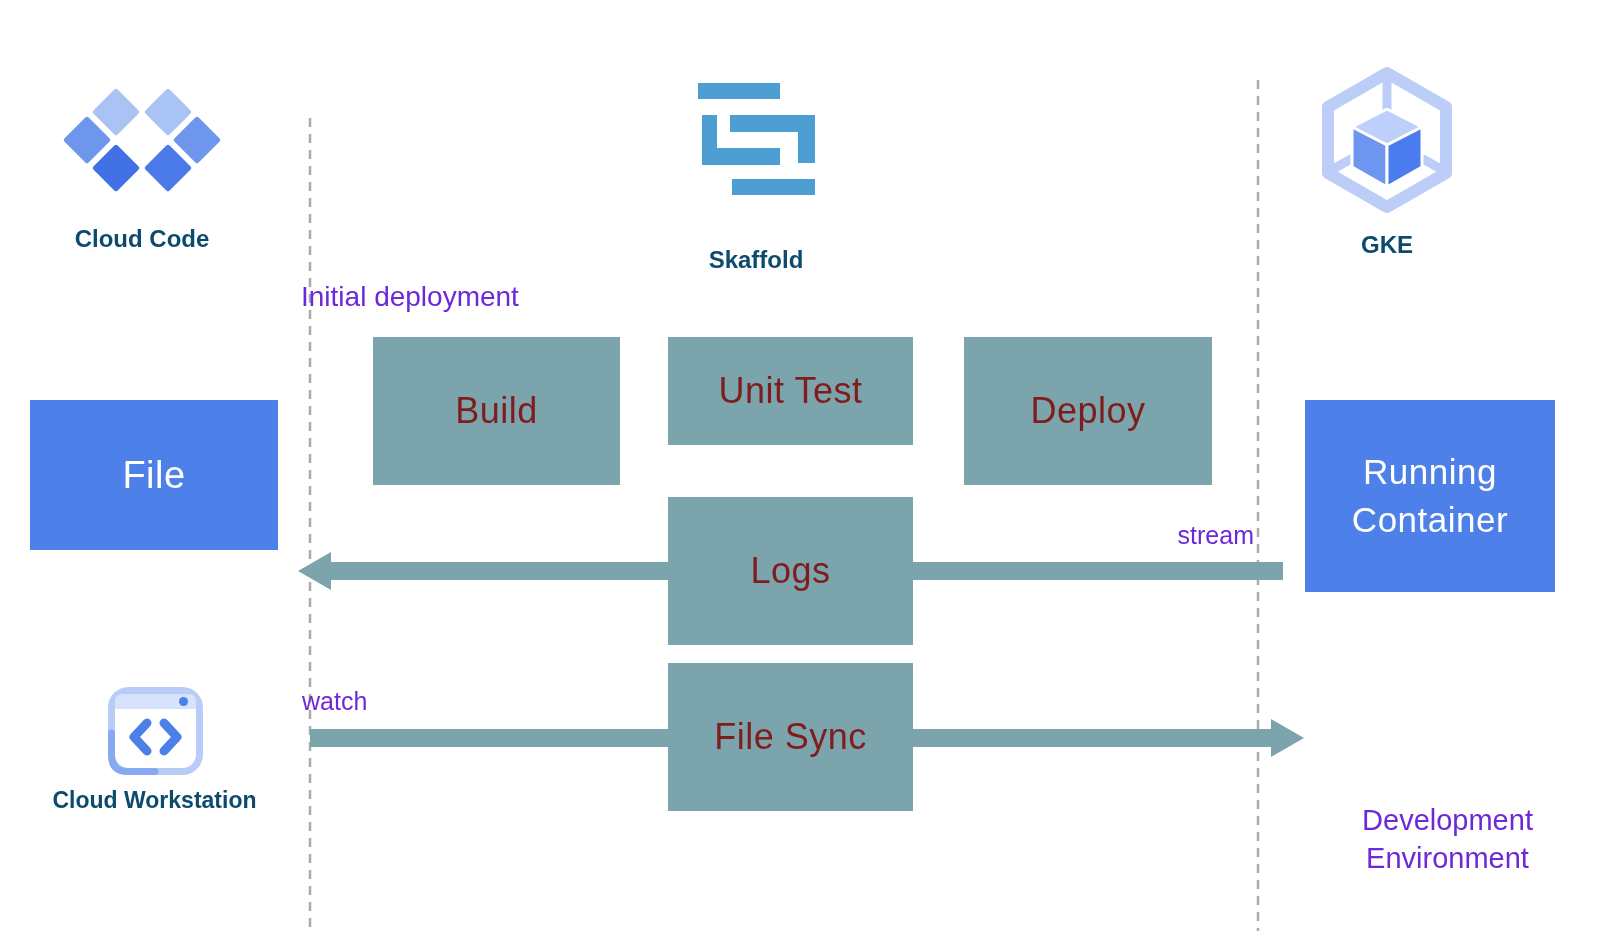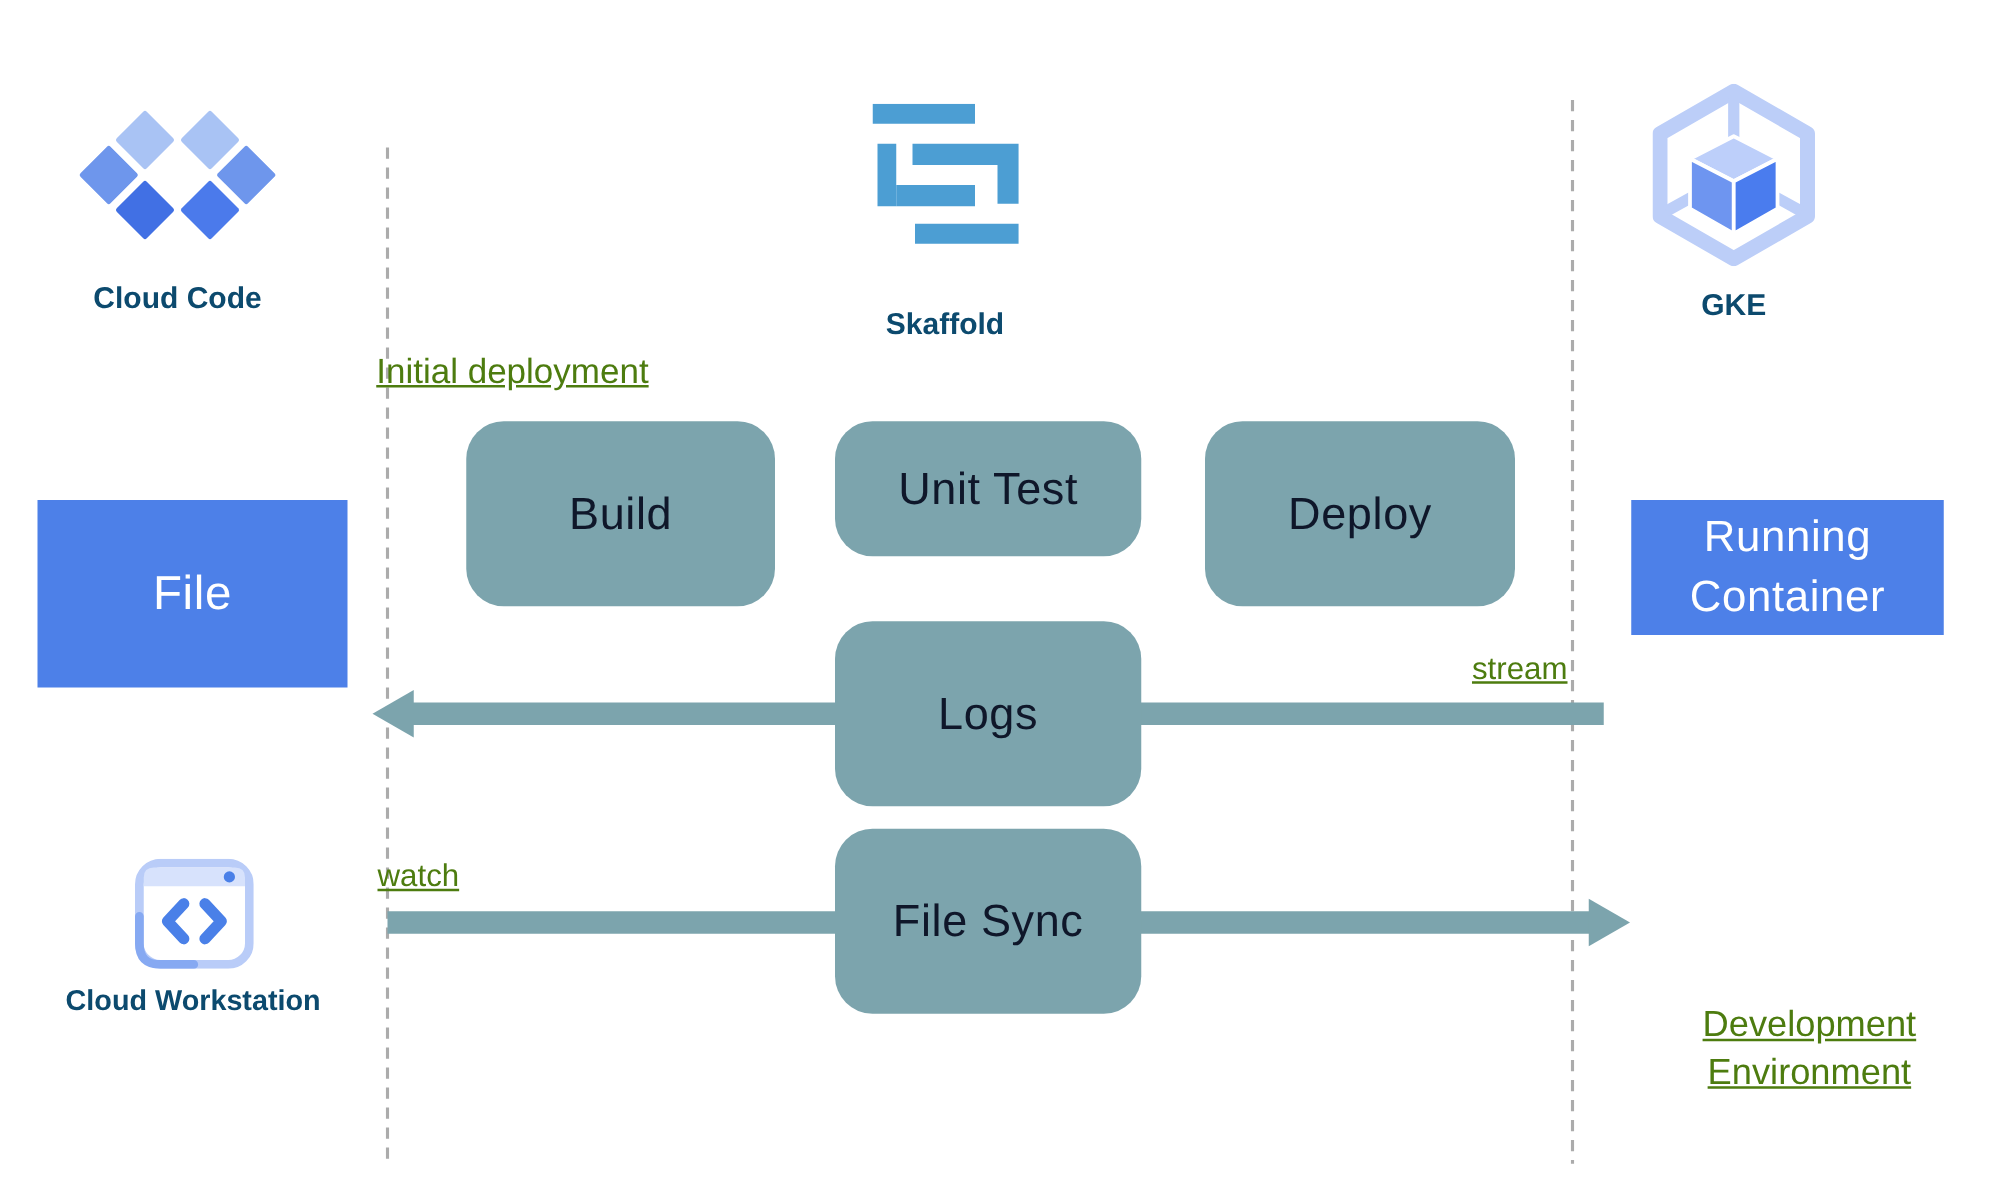--- a/index.html
+++ b/index.html
@@ -2,31 +2,31 @@
 <html><head>
 <meta charset="utf-8">
 <style>
   html,body{margin:0;padding:0;background:#fff;}
   .canvas{
     position:relative;width:1600px;height:948px;background:#ffffff;overflow:hidden;
     font-family:"Liberation Sans", sans-serif;
   }
   .abs{position:absolute;}
   .tealbox{
-    position:absolute;background:#7ca4ad;color:#0f172a;
+    position:absolute;background:#7ca4ad;color:#7f1d1d;
     display:flex;align-items:center;justify-content:center;
-    font-size:36px;letter-spacing:.5px;border-radius:30px;
+    font-size:36px;letter-spacing:.5px;
   }
   .bluebox{
     position:absolute;background:#4d80e8;color:#ffffff;
     display:flex;align-items:center;justify-content:center;
     font-size:38px;letter-spacing:.5px;text-align:center;
   }
   .bluebox .wrap{width:200px;line-height:1.38;font-size:35px;}
-  .caption{position:absolute;color:#4d7c0f;text-decoration:underline;}
+  .caption{position:absolute;color:#6d28d9;}
   .logo-label{
     position:absolute;color:#0c4a6e;font-weight:bold;font-size:24px;text-align:center;
   }
   svg{display:block;}
 </style>
 </head>
 <body>
 
 <div class="canvas">
 
@@ -109,21 +109,21 @@
   </div>
 
   <div class="tealbox" style="left:668px;top:497px;width:245px;height:148px;">
     <span>Logs</span>
   </div>
 
   <div class="tealbox" style="left:668px;top:663px;width:245px;height:148px;">
     <span>File Sync</span>
   </div>
 
-  <div class="bluebox" style="left:1305px;top:400px;width:250px;height:108px;">
+  <div class="bluebox" style="left:1305px;top:400px;width:250px;height:192px;">
     <span class="wrap">Running Container</span>
   </div>
 
   <div class="caption" style="left:301px;top:281px;font-size:28px;">Initial deployment</div>
 
   <div class="caption" style="left:1104px;top:521px;width:150px;font-size:25px;text-align:right;">stream</div>
 
   <div class="caption" style="left:302px;top:687px;font-size:25px;">watch</div>
 
   <svg class="abs" style="left:108px;top:687px;" width="95" height="88" viewBox="0 0 95 88">

